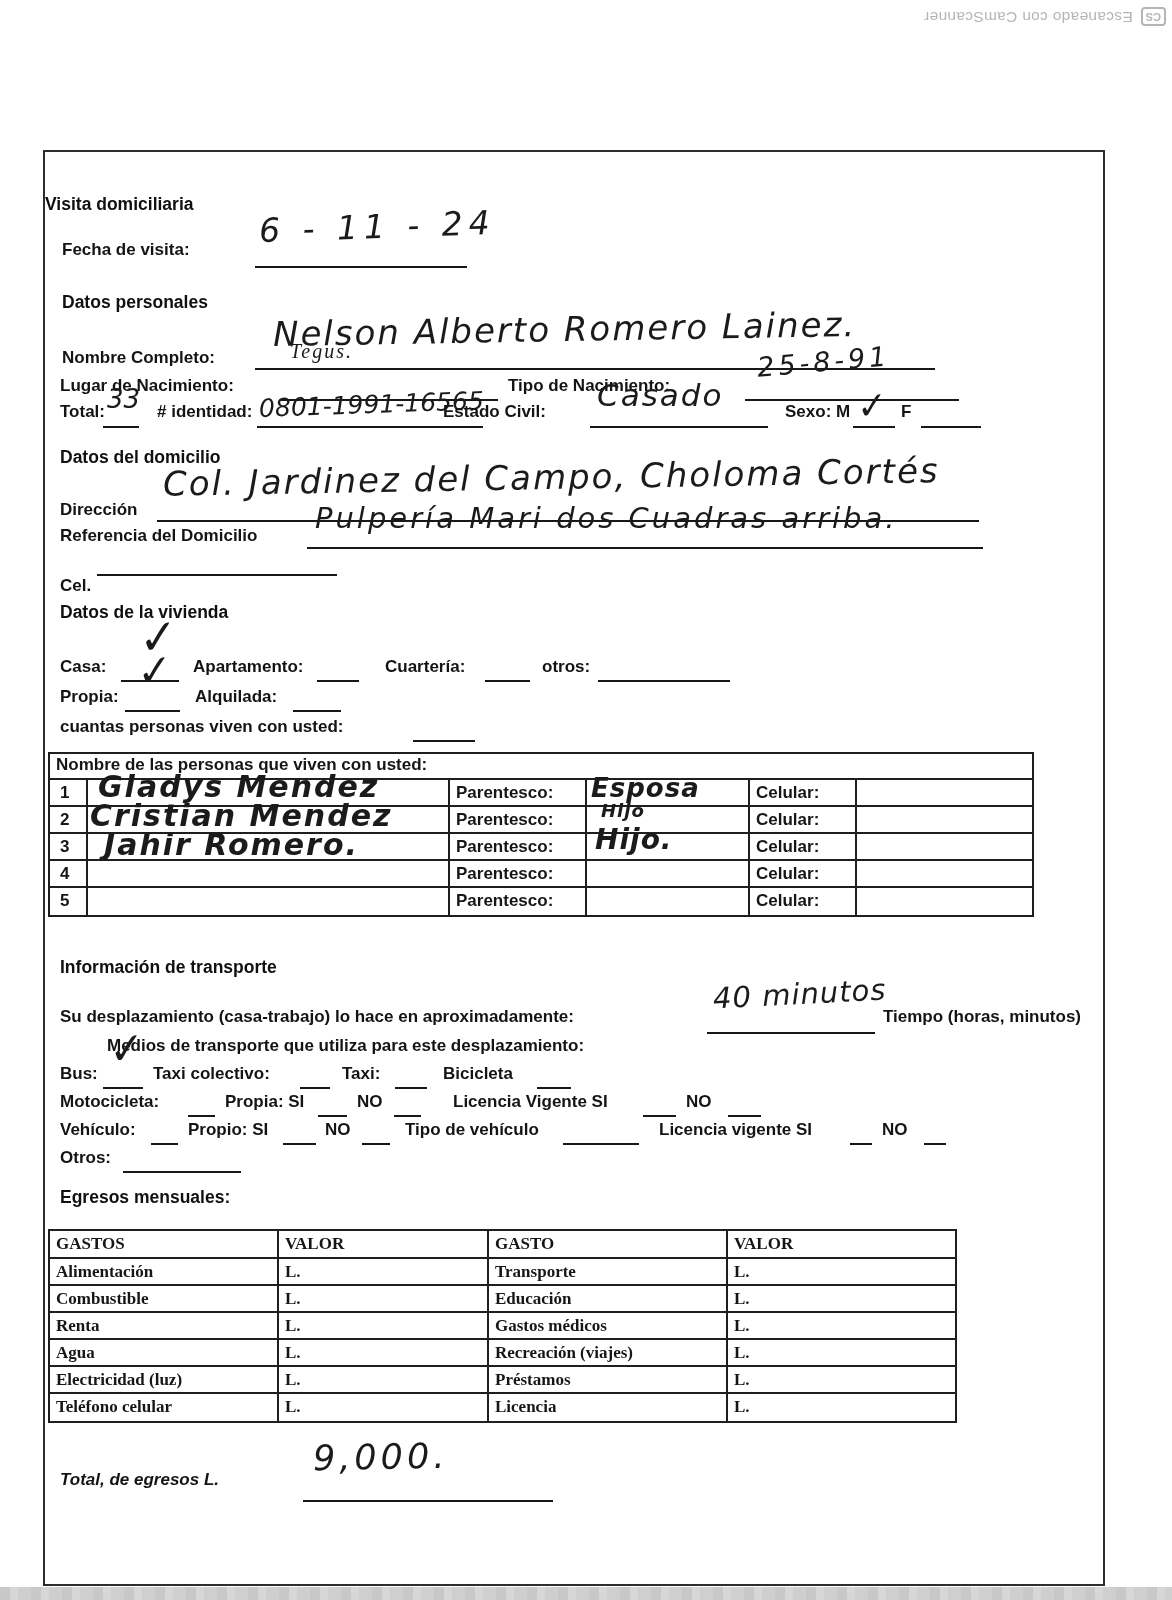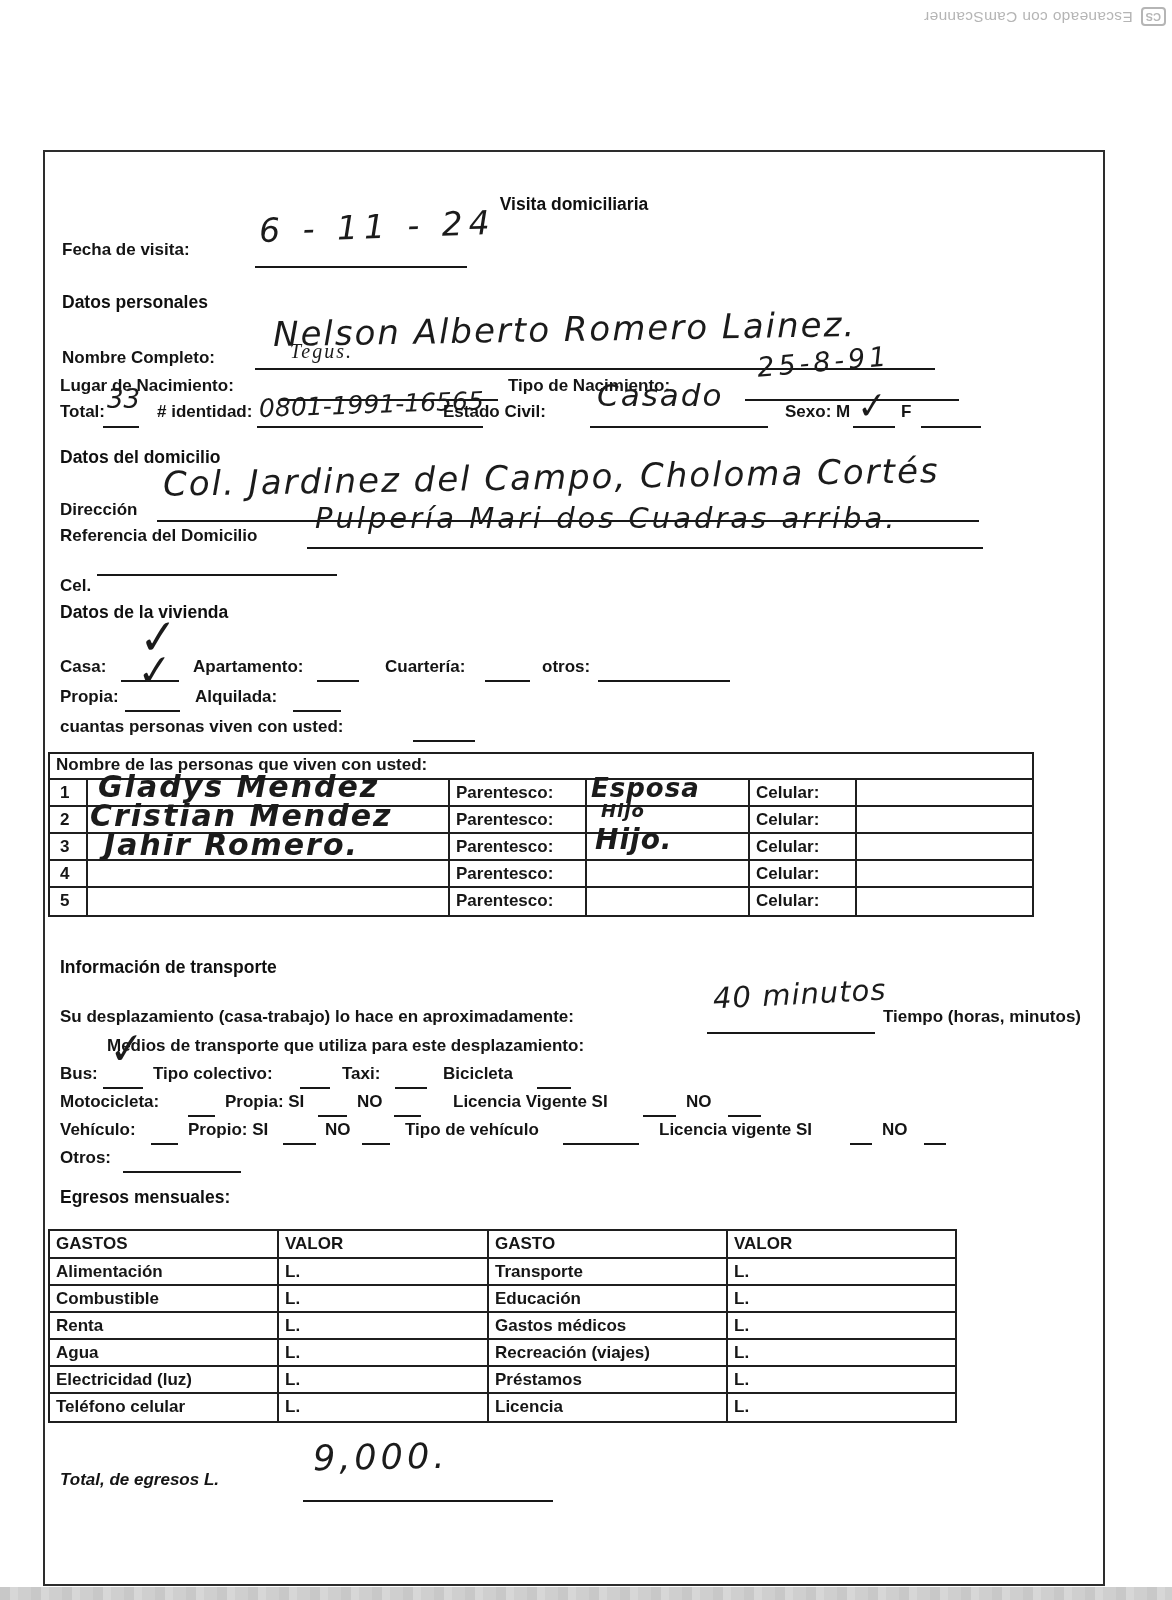--- a/index.html
+++ b/index.html
@@ -43,21 +43,21 @@
   .t1-row .c { border-right:2px solid #1f1f1f; position:relative; font-weight:bold; font-size:17px; line-height:25px; padding-left:6px; white-space:nowrap; overflow:visible; }
   .t1-row .c:last-child { border-right:none; }
   .t1-row .num { padding-left:10px; }
   .hw-name { position:absolute; font-size:30px; letter-spacing:2px; top:-6px; left:10px; z-index:3; }
   .hw-par  { position:absolute; font-size:26px; letter-spacing:1px; top:-5px; left:4px; z-index:3; }
   
   #tbl-egresos { position:absolute; left:3px; top:1077px; width:909px; border:2px solid #1f1f1f; background:#fff; }
   .eg-row { display:grid; grid-template-columns:229px 210px 239px 1fr; height:27px; border-bottom:2px solid #1f1f1f; }
   .eg-row.head { height:28px; }
   .eg-row:last-child { border-bottom:none; }
-  .eg-row .c { border-right:2px solid #1f1f1f; font-weight:bold; font-size:17px; line-height:25px; padding-left:6px; white-space:nowrap; }
+  .eg-row .c { border-right:2px solid #1f1f1f; font-weight:bold; font-size:17px; line-height:25px; padding-left:6px; white-space:nowrap;font-family:Liberation Serif, serif; }
   .eg-row .c:last-child { border-right:none; }
   
   #watermark {
     position:absolute; left:872px; top:3px; width:294px; height:28px;
     transform:rotate(180deg);
     display:flex; align-items:center; gap:8px;
     color:#b5b5b5;
   }
   #watermark .badge {
     border:2px solid #b5b5b5; border-radius:4px;
@@ -74,21 +74,21 @@
 </head>
 <body>
 
 <div id="watermark">
   <span class="badge">CS</span>
   <span class="wtext">Escaneado con CamScanner</span>
 </div>
 
 <div id="formbox">
 
-  <div class="abs sec" style="left:0;top:42px;width:100%;text-align:center;">Visita domiciliaria</div>
+  <div class="abs sec" style="left:0;top:42px;width:100%;text-align:left;">Visita domiciliaria</div>
 
   <span class="abs lbl" style="left:17px;top:88px;">Fecha de visita:</span>
   <span class="abs hw" style="left:214px;top:58px;font-size:33px;letter-spacing:6px;transform:rotate(-2deg);">6 - 11 - 24</span>
   <div class="abs ul" style="left:210px;top:114px;width:212px;"></div>
 
   <div class="abs sec" style="left:17px;top:140px;">Datos personales</div>
 
   <span class="abs lbl" style="left:17px;top:196px;">Nombre Completo:</span>
   <span class="abs hw" style="left:228px;top:160px;font-size:34px;letter-spacing:2px;transform:rotate(-1deg);">Nelson Alberto Romero Lainez.</span>
   <div class="abs ul" style="left:210px;top:216px;width:680px;"></div>
@@ -215,21 +215,21 @@
   <span class="abs lbl" style="left:15px;top:855px;">Su desplazamiento (casa-trabajo) lo hace en aproximadamente:</span>
   <span class="abs hw" style="left:668px;top:828px;font-size:29px;letter-spacing:1px;transform:rotate(-3deg);">40 minutos</span>
   <div class="abs ul" style="left:662px;top:880px;width:168px;"></div>
   <span class="abs lbl" style="left:838px;top:855px;">Tiempo (horas, minutos)</span>
 
   <span class="abs lbl" style="left:15px;top:884px;margin-left:47px;">Medios de transporte que utiliza para este desplazamiento:</span>
 
   <span class="abs lbl" style="left:15px;top:912px;">Bus:</span>
   <span class="abs hw chk" style="left:64px;top:876px;font-size:42px;">✓</span>
   <div class="abs ul" style="left:58px;top:935px;width:40px;"></div>
-  <span class="abs lbl" style="left:108px;top:912px;">Tipo colectivo:</span>
+  <span class="abs lbl" style="left:108px;top:912px;">Taxi colectivo:</span>
   <div class="abs ul" style="left:255px;top:935px;width:30px;"></div>
   <span class="abs lbl" style="left:297px;top:912px;">Taxi:</span>
   <div class="abs ul" style="left:350px;top:935px;width:32px;"></div>
   <span class="abs lbl" style="left:398px;top:912px;">Bicicleta</span>
   <div class="abs ul" style="left:492px;top:935px;width:34px;"></div>
 
   <span class="abs lbl" style="left:15px;top:940px;">Motocicleta:</span>
   <div class="abs ul" style="left:143px;top:963px;width:27px;"></div>
   <span class="abs lbl" style="left:180px;top:940px;">Propia: SI</span>
   <div class="abs ul" style="left:273px;top:963px;width:29px;"></div>

